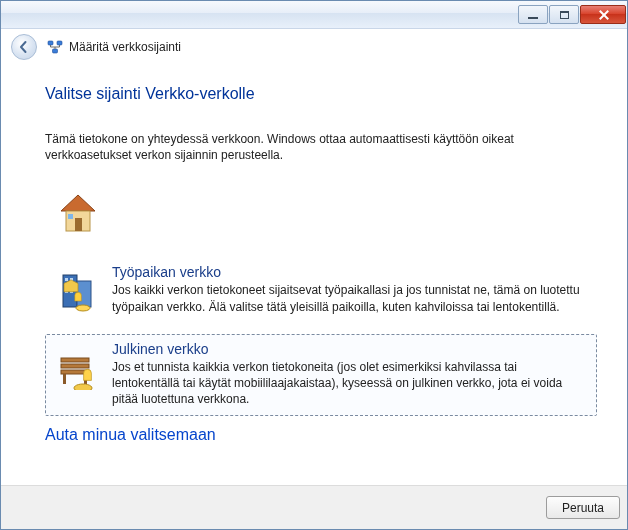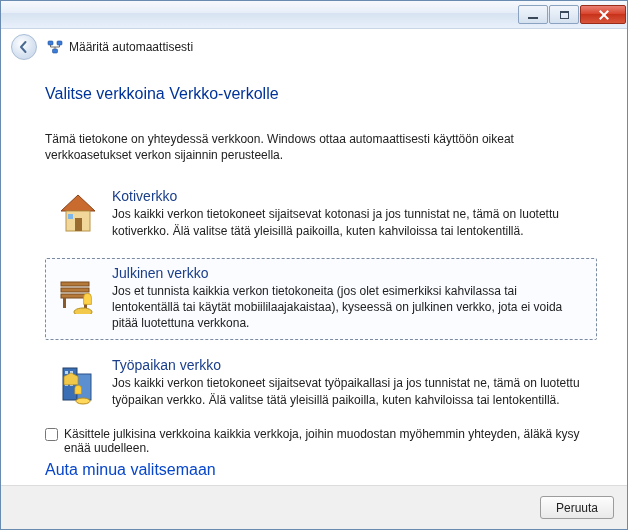--- a/index.html
+++ b/index.html
@@ -117,21 +117,21 @@
     cursor:pointer;
   }
 
   
   .footer {
     position:absolute; left:1px; right:1px; bottom:1px;
     height:44px;
     background:#f0f0f0;
     border-top:1px solid #dcdcdc;
     display:flex; align-items:center; justify-content:flex-end;
-    padding-right:13px;
+    padding-right:7px;
   }
   .btn {
     min-width:74px; height:23px;
     background:linear-gradient(to bottom,#fdfdfd,#e9e9e9);
     border:1px solid #9c9c9c;
     border-radius:3px;
     font-size:12px; color:#222;
     padding:0 12px;
     cursor:pointer;
   }
@@ -158,59 +158,36 @@
     </svg>
   </div>
   <span class="neticon">
     <svg width="16" height="16" viewBox="0 0 16 16">
       <rect x="1" y="2" width="5" height="4" rx="1" fill="#3b7dd8" stroke="#1e4f9a" stroke-width="0.6"></rect>
       <rect x="10" y="2" width="5" height="4" rx="1" fill="#3b7dd8" stroke="#1e4f9a" stroke-width="0.6"></rect>
       <rect x="5.5" y="10" width="5" height="4" rx="1" fill="#3b7dd8" stroke="#1e4f9a" stroke-width="0.6"></rect>
       <path d="M3.5 6 v2 h9 v-2 M8 8 v2" stroke="#6b6b6b" stroke-width="1" fill="none"></path>
     </svg>
   </span>
-  <span class="wizardtitle">Määritä automaattisesti</span>
+  <span class="wizardtitle">Määritä verkkosijainti</span>
 </div>
 
 <div class="content">
-  <h1 class="mainhead">Valitse verkkoina Verkko-verkolle</h1>
+  <h1 class="mainhead">Valitse sijainti Verkko-verkolle</h1>
   <div class="intro">Tämä tietokone on yhteydessä verkkoon. Windows ottaa automaattisesti käyttöön oikeat verkkoasetukset verkon sijainnin perusteella.</div>
 
   
   <div class="option">
     <div class="opticon">
       <svg width="46" height="46" viewBox="0 0 46 46">
         <polygon points="23,4 6,20 40,20" fill="#c96a2f" stroke="#8a4418" stroke-width="1"></polygon>
         <rect x="11" y="20" width="24" height="20" fill="#f2d79a" stroke="#b79448" stroke-width="1"></rect>
         <rect x="20" y="27" width="7" height="13" fill="#9a6b2e"></rect>
         <rect x="13" y="23" width="5" height="5" fill="#7fb7e8"></rect>
       </svg>
-    </div>
-    <div class="opttext">
-      <div class="opttitle">Kotiverkko</div>
-      <div class="optdesc">Jos kaikki verkon tietokoneet sijaitsevat kotonasi ja jos tunnistat ne, tämä on luotettu kotiverkko. Älä valitse tätä yleisillä paikoilla, kuten kahviloissa tai lentokentillä.</div>
-    </div>
-  </div>
-
-  
-  <div class="option selected">
-    <div class="opticon">
-      <svg width="46" height="46" viewBox="0 0 46 46">
-        <rect x="6" y="14" width="28" height="4" fill="#b5793a" stroke="#7a4d1f"></rect>
-        <rect x="6" y="20" width="28" height="4" fill="#b5793a" stroke="#7a4d1f"></rect>
-        <rect x="6" y="26" width="28" height="4" fill="#b5793a" stroke="#7a4d1f"></rect>
-        <rect x="8" y="30" width="3" height="10" fill="#8a5a2a"></rect>
-        <rect x="29" y="30" width="3" height="10" fill="#8a5a2a"></rect>
-        <path d="M28 40 a9 4 0 1 0 0.01 0" fill="#f2c94a" stroke="#b58e1e"></path>
-        <path d="M24 40 l0 -11 a6 6 0 0 1 12 0 l0 11 z" fill="#ffd24a" stroke="#b58e1e" transform="scale(0.65) translate(20,16)"></path>
-      </svg>
-    </div>
-    <div class="opttext">
-      <div class="opttitle">Julkinen verkko</div>
-      <div class="optdesc">Jos et tunnista kaikkia verkon tietokoneita (jos olet esimerkiksi kahvilassa tai lentokentällä tai käytät mobiililaajakaistaa), kyseessä on julkinen verkko, jota ei voida pitää luotettuna verkkona.</div>
     </div>
   </div>
 
   
   <div class="option">
     <div class="opticon">
       <svg width="46" height="46" viewBox="0 0 46 46">
         <rect x="8" y="8" width="14" height="32" fill="#3b6fb5" stroke="#22406a"></rect>
         <rect x="22" y="14" width="14" height="26" fill="#5b8fd0" stroke="#2d5186"></rect>
         <rect x="10" y="11" width="3" height="3" fill="#bcd6f2"></rect>
@@ -224,23 +201,38 @@
         <path d="M22 38 l0 -10 a6 6 0 0 1 12 0 l0 10 z" fill="#ffcf3d" stroke="#b58e1e" transform="translate(0,0) scale(0.55) translate(14,24)"></path>
       </svg>
     </div>
     <div class="opttext">
       <div class="opttitle">Työpaikan verkko</div>
       <div class="optdesc">Jos kaikki verkon tietokoneet sijaitsevat työpaikallasi ja jos tunnistat ne, tämä on luotettu työpaikan verkko. Älä valitse tätä yleisillä paikoilla, kuten kahviloissa tai lentokentillä.</div>
     </div>
   </div>
 
   
-  <label class="checkrow">
-    <input type="checkbox" style="">
-    <span>Käsittele julkisina verkkoina kaikkia verkkoja, joihin muodostan myöhemmin yhteyden, äläkä kysy enää uudelleen.</span>
-  </label>
+  <div class="option selected">
+    <div class="opticon">
+      <svg width="46" height="46" viewBox="0 0 46 46">
+        <rect x="6" y="14" width="28" height="4" fill="#b5793a" stroke="#7a4d1f"></rect>
+        <rect x="6" y="20" width="28" height="4" fill="#b5793a" stroke="#7a4d1f"></rect>
+        <rect x="6" y="26" width="28" height="4" fill="#b5793a" stroke="#7a4d1f"></rect>
+        <rect x="8" y="30" width="3" height="10" fill="#8a5a2a"></rect>
+        <rect x="29" y="30" width="3" height="10" fill="#8a5a2a"></rect>
+        <path d="M28 40 a9 4 0 1 0 0.01 0" fill="#f2c94a" stroke="#b58e1e"></path>
+        <path d="M24 40 l0 -11 a6 6 0 0 1 12 0 l0 11 z" fill="#ffd24a" stroke="#b58e1e" transform="scale(0.65) translate(20,16)"></path>
+      </svg>
+    </div>
+    <div class="opttext">
+      <div class="opttitle">Julkinen verkko</div>
+      <div class="optdesc">Jos et tunnista kaikkia verkon tietokoneita (jos olet esimerkiksi kahvilassa tai lentokentällä tai käytät mobiililaajakaistaa), kyseessä on julkinen verkko, jota ei voida pitää luotettuna verkkona.</div>
+    </div>
+  </div>
+
+  
 
   <a class="helplink">Auta minua valitsemaan</a>
 </div>
 
 <div class="footer">
   <button class="btn">Peruuta</button>
 </div>
 
 </body></html>

